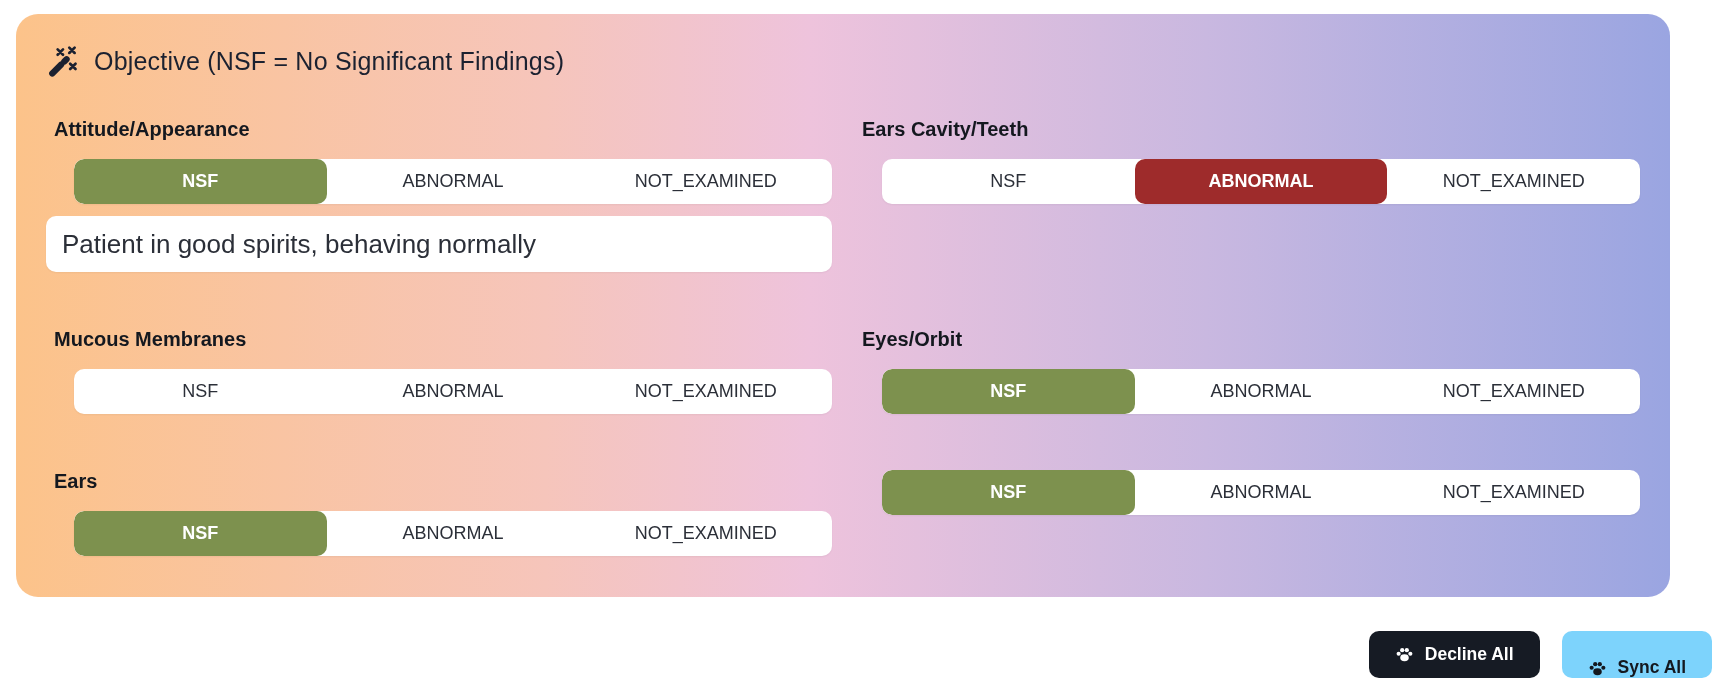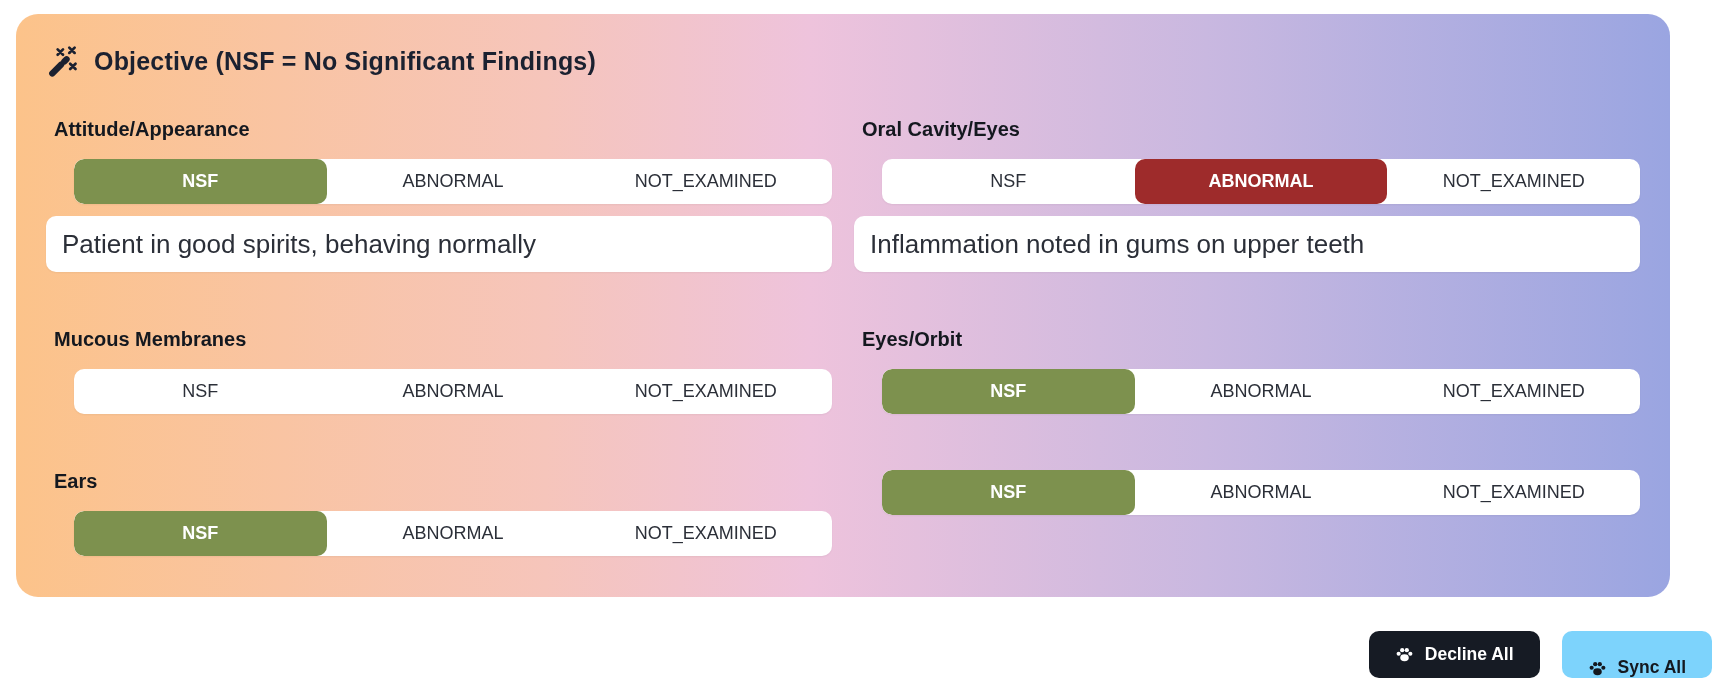--- a/index.html
+++ b/index.html
@@ -15,21 +15,21 @@
     position: absolute;
     left: 16px; top: 14px;
     width: 1654px; height: 583px;
     border-radius: 22px;
     background: linear-gradient(90deg,
       #fcc38a 0%, #f6c5bb 32%, #eec3dc 48%, #c9b8e0 72%, #9aa5e1 100%);
     padding: 30px 30px 0 30px;
   }
   .header { display: flex; align-items: center; gap: 14px; }
   .header-title {
-    font-size: 25px; font-weight: bold; color: #1b2130;
+    font-size: 25px; font-weight: normal; color: #1b2130;
     letter-spacing: 0.2px;
   }
   .wand-icon svg { display: block; }
   .grid {
     margin-top: 40px;
     display: grid;
     grid-template-columns: 1fr 1fr;
     column-gap: 22px;
     row-gap: 56px;
   }
@@ -123,27 +123,26 @@
       <h3 class="field-label">Attitude/Appearance</h3>
       <div class="segmented">
         <button class="seg sel-green">NSF</button>
         <button class="seg">ABNORMAL</button>
         <button class="seg">NOT_EXAMINED</button>
       </div>
       <div class="note">Patient in good spirits, behaving normally</div>
     </section>
 
     <section class="field">
-      <h3 class="field-label">Oral Cavity/Eyes</h3>
+      <h3 class="field-label">Ears Cavity/Teeth</h3>
       <div class="segmented">
         <button class="seg">NSF</button>
         <button class="seg sel-red">ABNORMAL</button>
         <button class="seg">NOT_EXAMINED</button>
       </div>
-      <div class="note">Inflammation noted in gums on upper teeth</div>
     </section>
 
     <section class="field">
       <h3 class="field-label">Mucous Membranes</h3>
       <div class="segmented">
         <button class="seg">NSF</button>
         <button class="seg">ABNORMAL</button>
         <button class="seg">NOT_EXAMINED</button>
       </div>
     </section>

